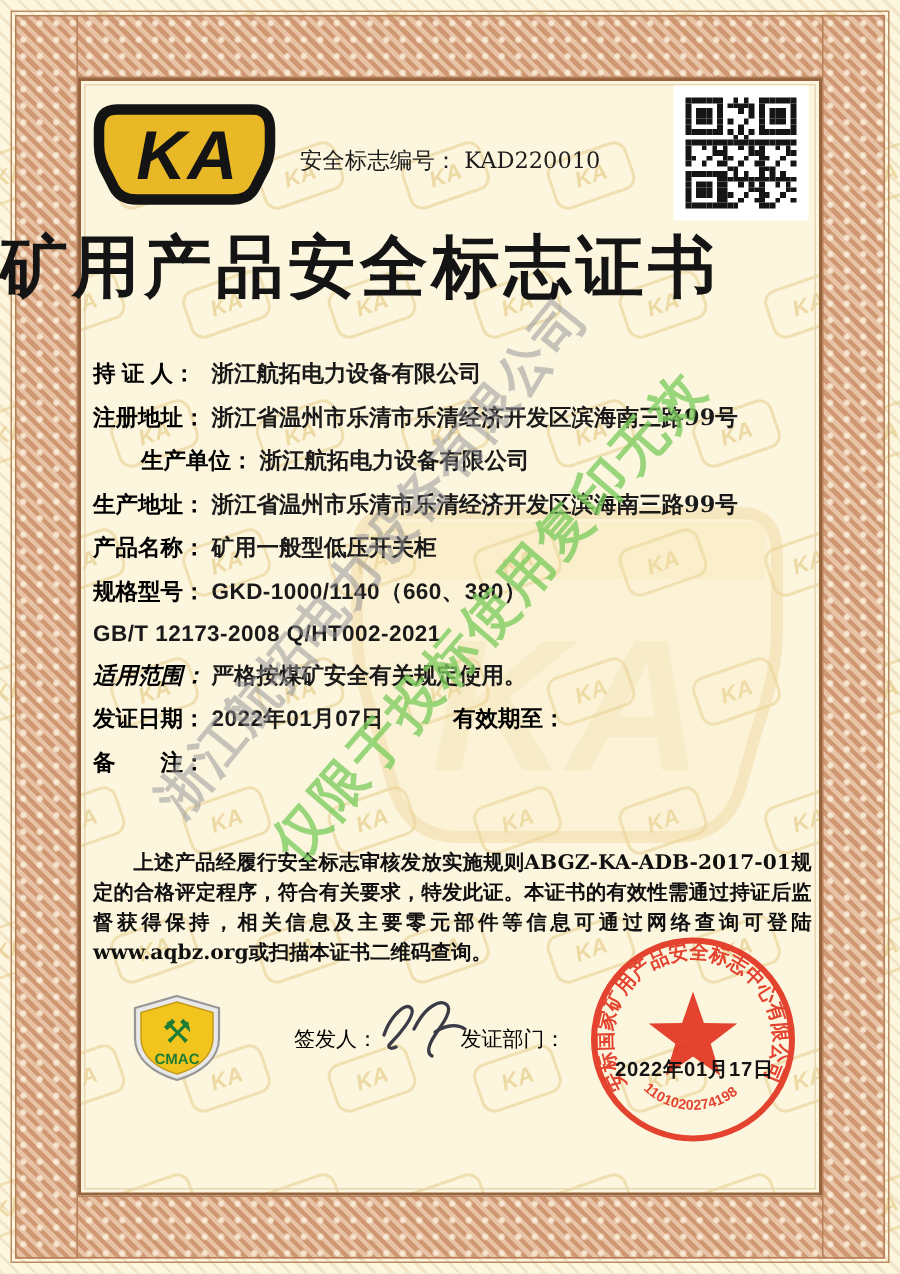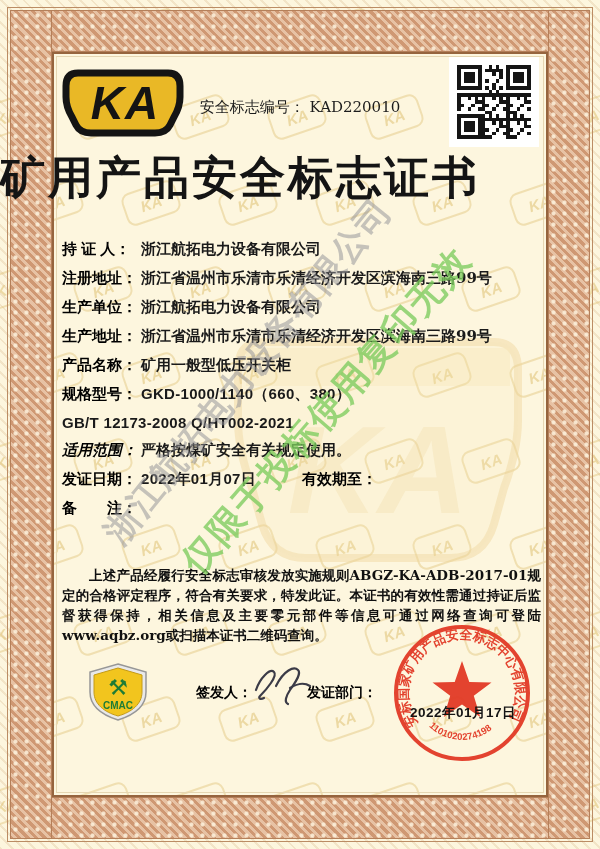--- a/index.html
+++ b/index.html
@@ -43,21 +43,21 @@
   .v-kai{font-family:"DejaVu Serif","Liberation Serif",serif;font-weight:700;color:#1a1a1a;}
   .v-sans{font-family:"Liberation Sans",sans-serif;font-weight:700;color:#1a1a1a;letter-spacing:.3px;}
   .dval{width:161px;flex:0 0 auto;}
   .lab2{width:84px;flex:0 0 auto;}
   
   .statement{position:absolute;left:62px;top:565px;width:479px;font-size:13.5px;line-height:20px;
     font-weight:700;color:#101010;text-indent:2em;text-align:justify;
     font-family:"DejaVu Serif","Liberation Serif",serif;z-index:10;}
   
   .cmac{position:absolute;left:86px;top:662px;width:64px;height:60px;z-index:10;}
-  .signer-label,.issuer-label{position:absolute;top:684px;font-size:14px;font-weight:700;color:#000;z-index:10;}
+  .signer-label,.issuer-label{position:absolute;top:684px;font-size:14px;font-weight:400;color:#000;z-index:10;}
   .signer-label{left:196px;} .issuer-label{left:307px;}
   .signature{position:absolute;left:248px;top:660px;width:64px;height:52px;z-index:11;}
   .seal{position:absolute;left:387px;top:618px;width:150px;height:150px;z-index:20;opacity:.95;}
   .seal-date{position:absolute;left:410px;top:704px;font-size:13.5px;font-weight:700;color:#141414;
     letter-spacing:.5px;z-index:25;}
   
   .wm{position:absolute;white-space:nowrap;font-weight:700;z-index:28;
     font-family:"DejaVu Serif","Liberation Serif",serif;}
   .wm-gray{left:32px;top:348px;font-size:35px;letter-spacing:1px;color:rgba(146,146,152,.52);
     transform:rotate(-51deg);transform-origin:center;}
@@ -619,21 +619,21 @@
     <div id="fields-auto">
         <div class="field-row">
           <span class="lab" style="width: 79px;">持 证 人：</span>
           <span class="v-kai">浙江航拓电力设备有限公司</span>
         </div>
         <div class="field-row">
           <span class="lab" style="width: 79px;">注册地址：</span>
           <span class="v-kai">浙江省温州市乐清市乐清经济开发区滨海南三路99号</span>
         </div>
         <div class="field-row">
-          <span class="lab" style="width: 79px;">生产单位：</span>
+          <span class="lab" style="width: 79px; margin-left: 32px;">生产单位：</span>
           <span class="v-kai">浙江航拓电力设备有限公司</span>
         </div>
         <div class="field-row">
           <span class="lab" style="width: 79px;">生产地址：</span>
           <span class="v-kai">浙江省温州市乐清市乐清经济开发区滨海南三路99号</span>
         </div>
         <div class="field-row">
           <span class="lab" style="width: 79px;">产品名称：</span>
           <span class="v-kai">矿用一般型低压开关柜</span>
         </div>

